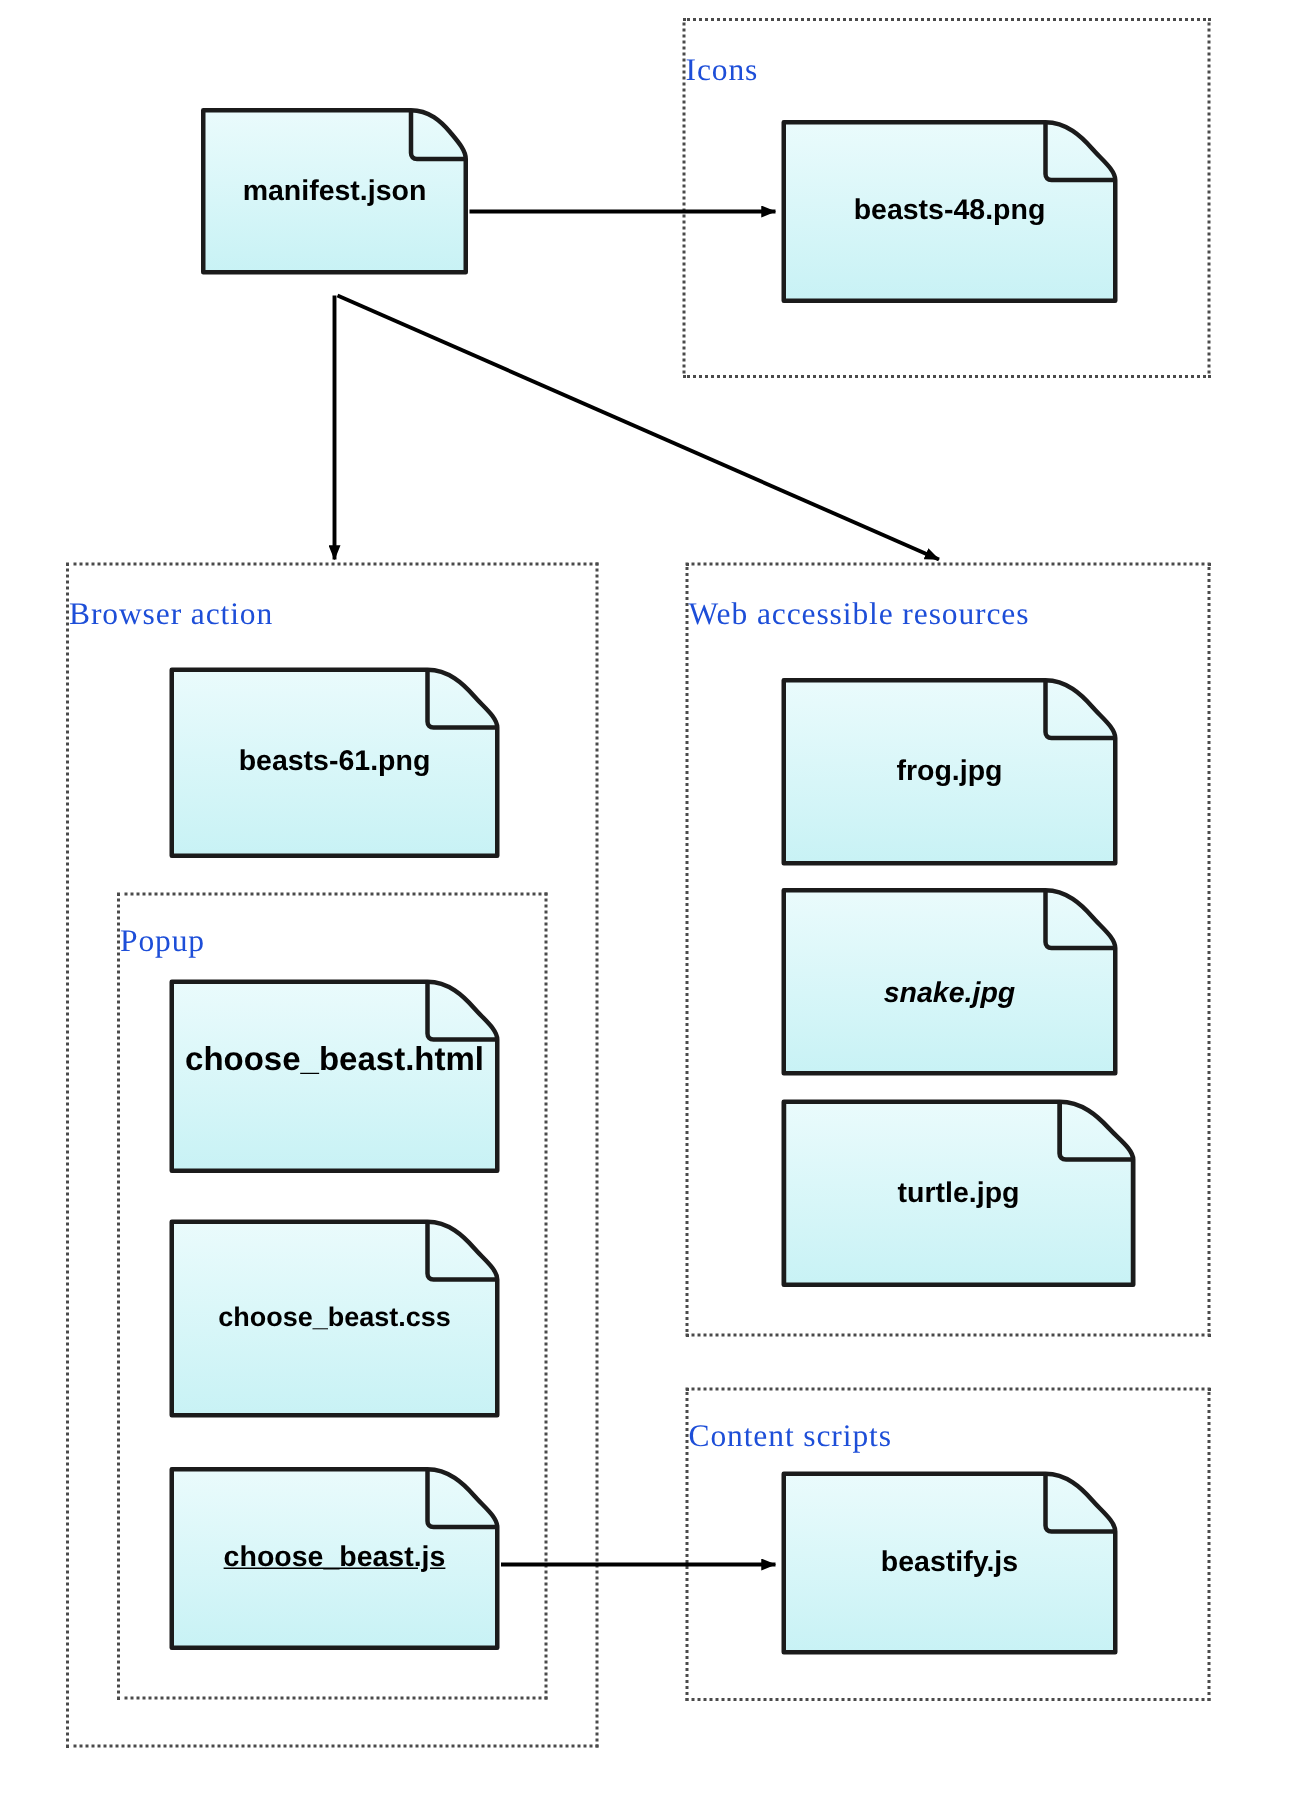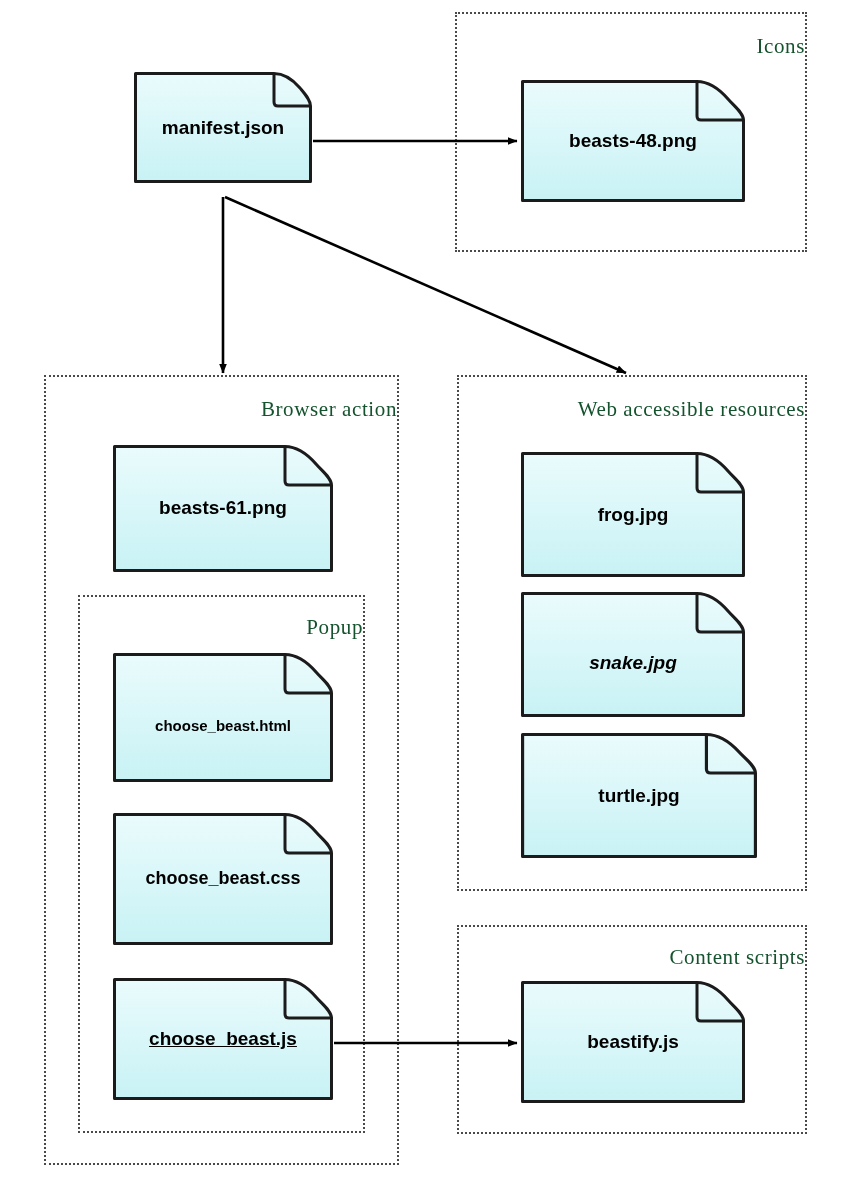--- a/index.html
+++ b/index.html
@@ -20,24 +20,24 @@
   .group {
     position: absolute;
     border: 2px dotted #4a4a4a;
     box-sizing: border-box;
     background: transparent;
   }
   .group-label {
     position: absolute;
     left: 0;
     right: 0;
-    text-align: right;
+    text-align: left;
     font-family: "Liberation Serif", serif;
     font-size: 21px;
-    color: #14532d;
+    color: #1d4ed8;
     letter-spacing: 0.6px;
     white-space: nowrap;
   }
 
   
   .file-node {
     position: absolute;
     box-sizing: border-box;
   }
   .file-node svg {
@@ -142,21 +142,21 @@
     <svg viewBox="0 0 220 129" preserveAspectRatio="none">
       <defs>
         <linearGradient id="g-cbh" x1="0" y1="0" x2="0" y2="1">
           <stop offset="0%" stop-color="#eafbfc"></stop>
           <stop offset="100%" stop-color="#c8f2f5"></stop>
         </linearGradient>
       </defs>
       <path d="M1.5,1.5 H172 C186,1.5 196,11 203,19 C209,26 218.5,33 218.5,40 V127.5 H1.5 Z" fill="url(#g-cbh)" stroke="#1b1b1b" stroke-width="3" stroke-linejoin="round"></path>
       <path d="M172,1.5 V36 C172,38.5 173.5,40 176,40 H218.5" fill="none" stroke="#1b1b1b" stroke-width="3" stroke-linejoin="round"></path>
     </svg>
-    <div class="file-label" style="top:64px; font-size:15px;">choose_beast.html</div>
+    <div class="file-label" style="top:40px; font-size:22px;">choose_beast.html</div>
   </div>
 
   <div class="file-node" style="left:113px; top:813px; width:220px; height:132px;">
     <svg viewBox="0 0 220 132" preserveAspectRatio="none">
       <defs>
         <linearGradient id="g-cbc" x1="0" y1="0" x2="0" y2="1">
           <stop offset="0%" stop-color="#eafbfc"></stop>
           <stop offset="100%" stop-color="#c8f2f5"></stop>
         </linearGradient>
       </defs>

